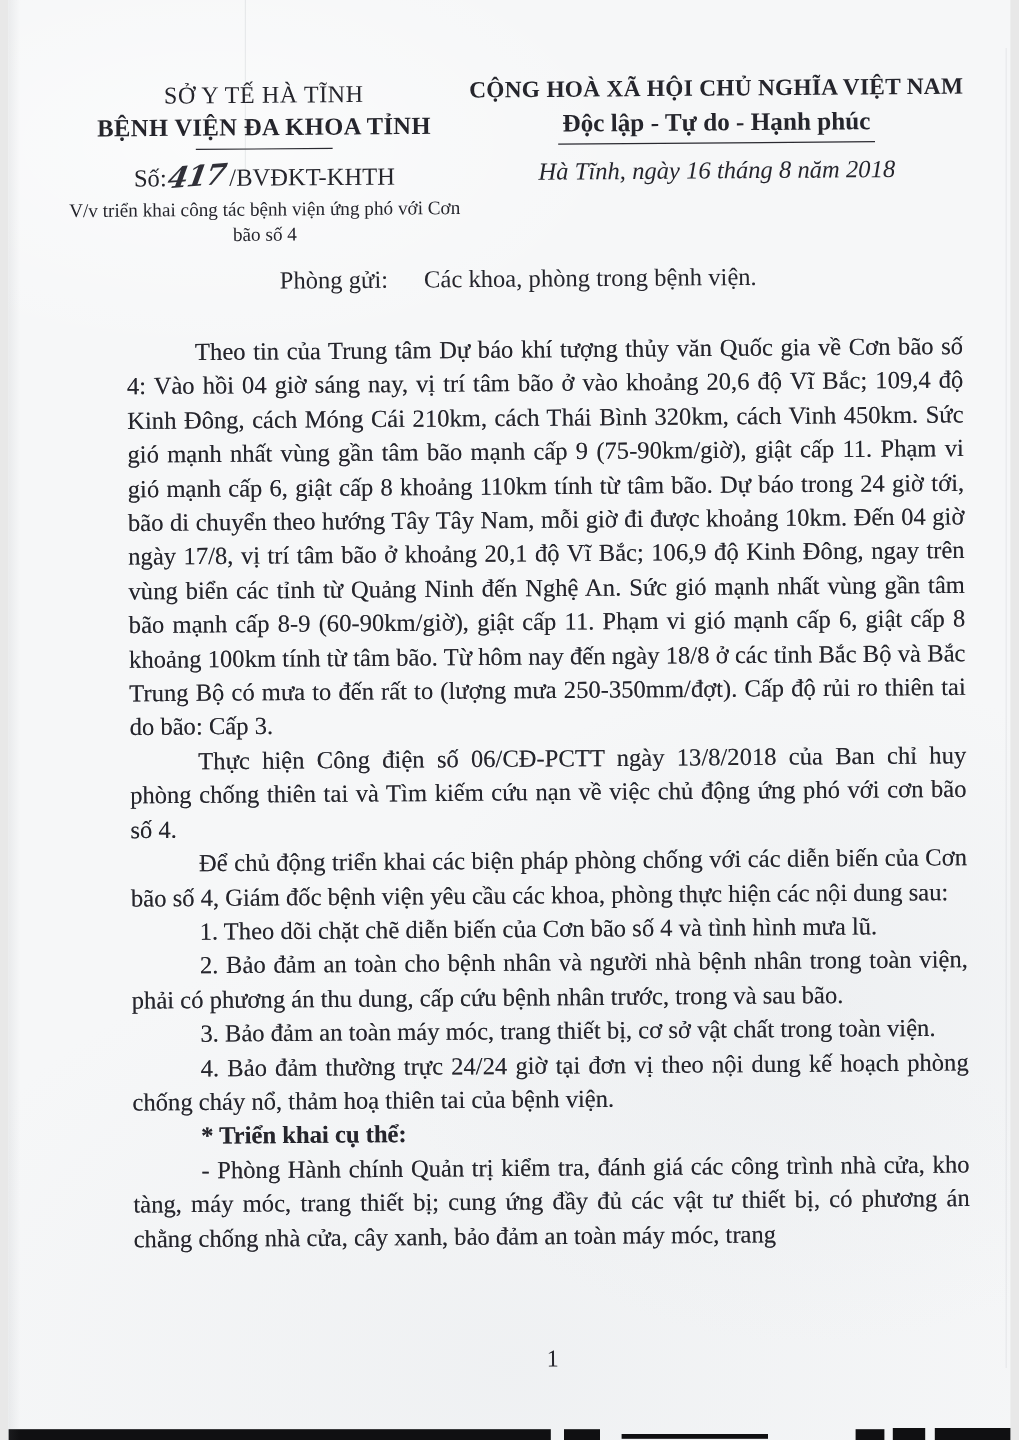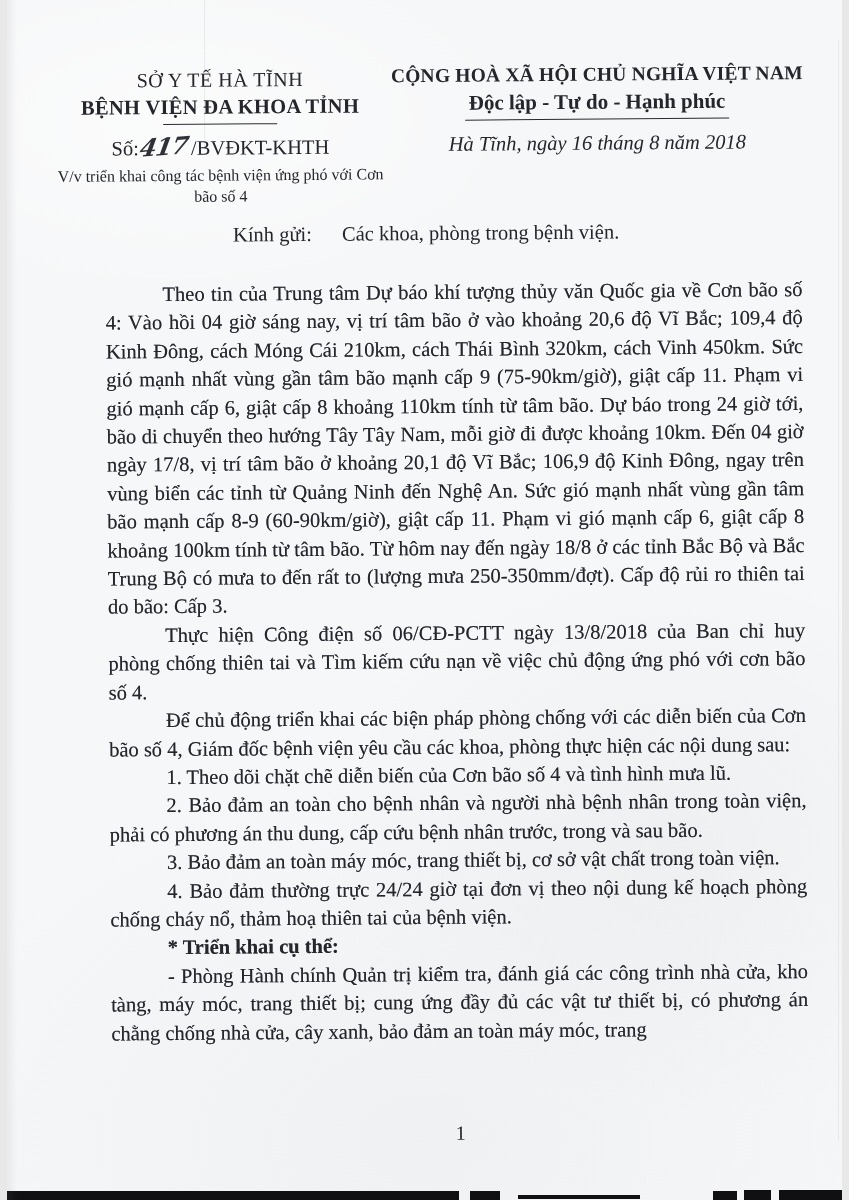--- a/index.html
+++ b/index.html
@@ -105,21 +105,21 @@
       <div class="doc-subject">V/v triển khai công tác bệnh viện ứng phó với Cơn bão số 4</div>
     </div>
 
     <div class="header-right">
       <div class="country">CỘNG HOÀ XÃ HỘI CHỦ NGHĨA VIỆT NAM</div>
       <div><span class="motto">Độc lập - Tự do - Hạnh phúc</span></div>
       <div class="place-date">Hà Tĩnh, ngày 16 tháng 8 năm 2018</div>
     </div>
 
     <div class="salutation">
-      <span>Kính gửi:</span>
+      <span>Phòng gửi:</span>
       <span>Các khoa, phòng trong bệnh viện.</span>
     </div>
 
     <div class="body-text">
       <p>Theo tin của Trung tâm Dự báo khí tượng thủy văn Quốc gia về Cơn bão số 4: Vào hồi 04 giờ sáng nay, vị trí tâm bão ở vào khoảng 20,6 độ Vĩ Bắc; 109,4 độ Kinh Đông, cách Móng Cái 210km, cách Thái Bình 320km, cách Vinh 450km. Sức gió mạnh nhất vùng gần tâm bão mạnh cấp 9 (75-90km/giờ), giật cấp 11. Phạm vi gió mạnh cấp 6, giật cấp 8 khoảng 110km tính từ tâm bão. Dự báo trong 24 giờ tới, bão di chuyển theo hướng Tây Tây Nam, mỗi giờ đi được khoảng 10km. Đến 04 giờ ngày 17/8, vị trí tâm bão ở khoảng 20,1 độ Vĩ Bắc; 106,9 độ Kinh Đông, ngay trên vùng biển các tỉnh từ Quảng Ninh đến Nghệ An. Sức gió mạnh nhất vùng gần tâm bão mạnh cấp 8-9 (60-90km/giờ), giật cấp 11. Phạm vi gió mạnh cấp 6, giật cấp 8 khoảng 100km tính từ tâm bão. Từ hôm nay đến ngày 18/8 ở các tỉnh Bắc Bộ và Bắc Trung Bộ có mưa to đến rất to (lượng mưa 250-350mm/đợt). Cấp độ rủi ro thiên tai do bão: Cấp 3.</p>
       <p>Thực hiện Công điện số 06/CĐ-PCTT ngày 13/8/2018 của Ban chỉ huy phòng chống thiên tai và Tìm kiếm cứu nạn về việc chủ động ứng phó với cơn bão số 4.</p>
       <p>Để chủ động triển khai các biện pháp phòng chống với các diễn biến của Cơn bão số 4, Giám đốc bệnh viện yêu cầu các khoa, phòng thực hiện các nội dung sau:</p>
       <p>1. Theo dõi chặt chẽ diễn biến của Cơn bão số 4 và tình hình mưa lũ.</p>
       <p>2. Bảo đảm an toàn cho bệnh nhân và người nhà bệnh nhân trong toàn viện, phải có phương án thu dung, cấp cứu bệnh nhân trước, trong và sau bão.</p>
       <p>3. Bảo đảm an toàn máy móc, trang thiết bị, cơ sở vật chất trong toàn viện.</p>

